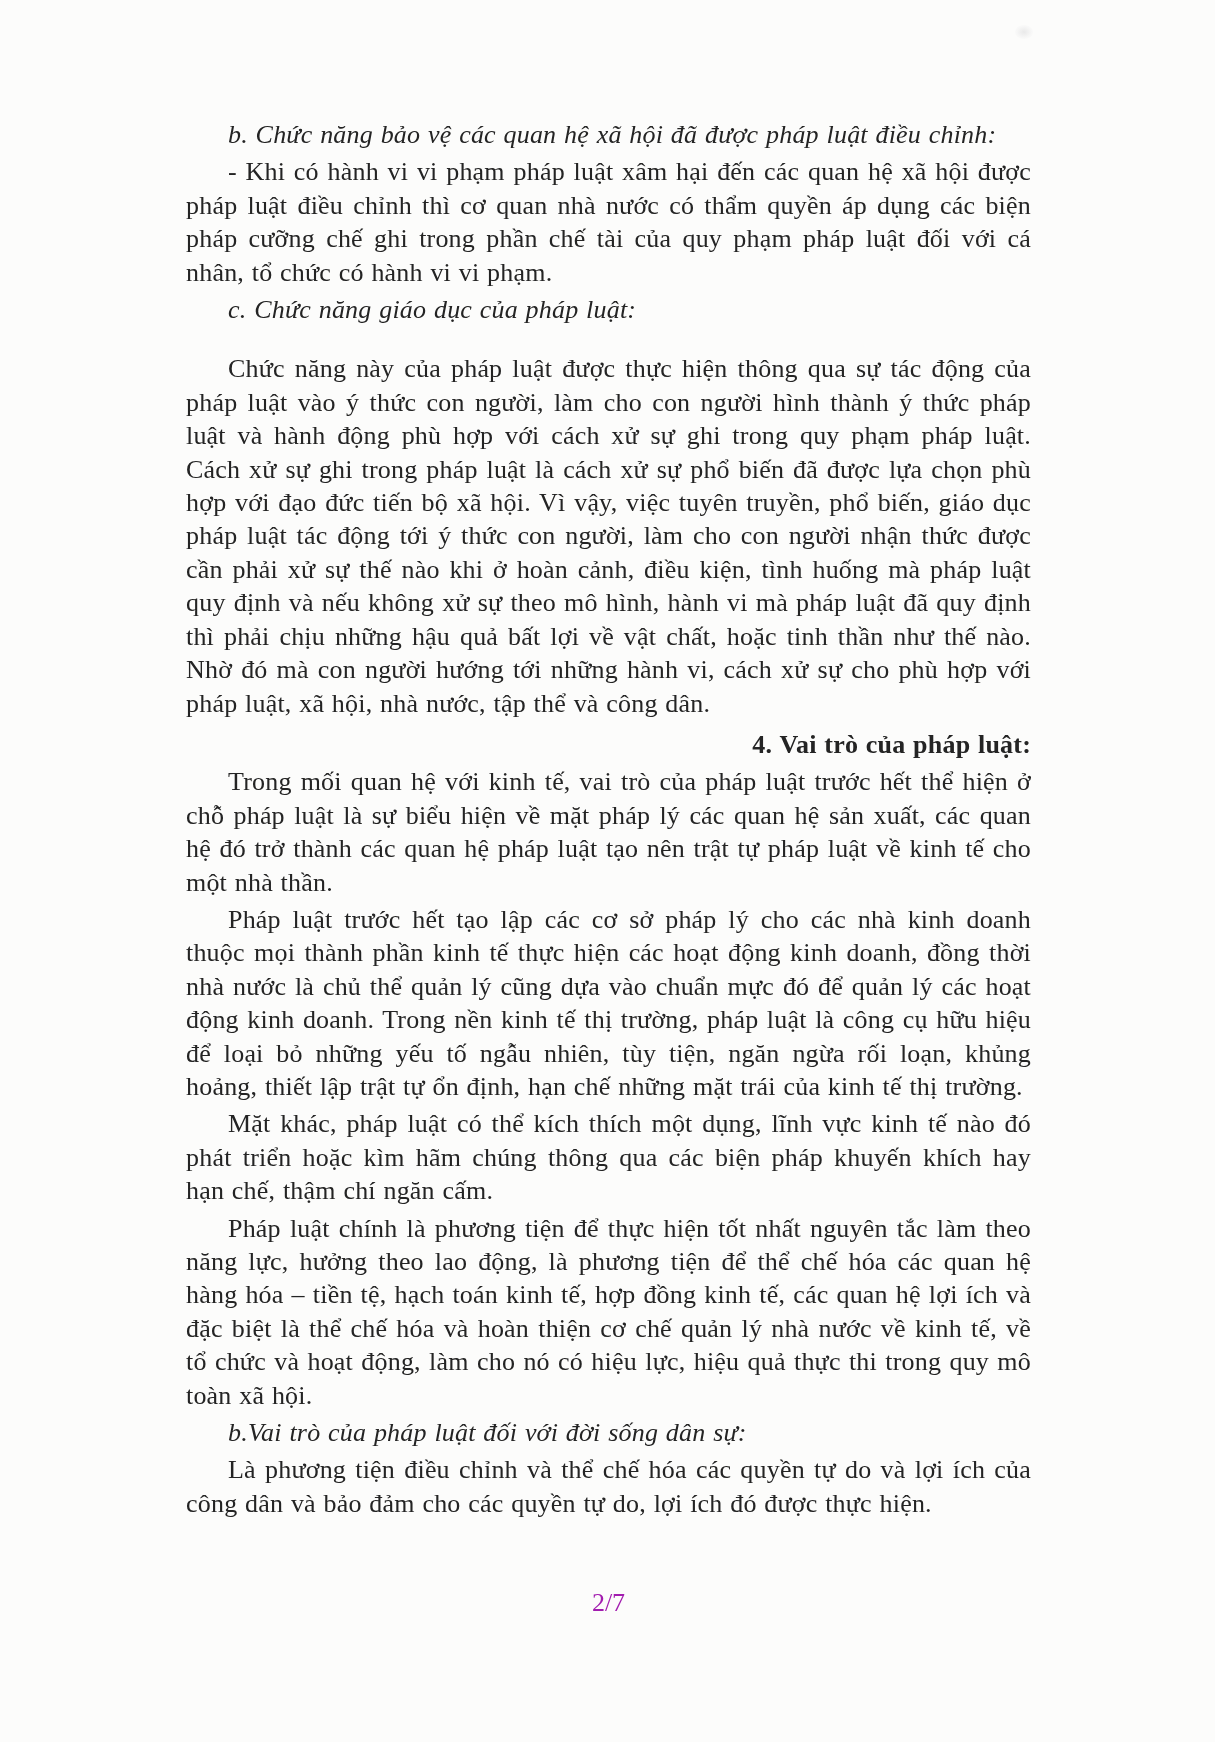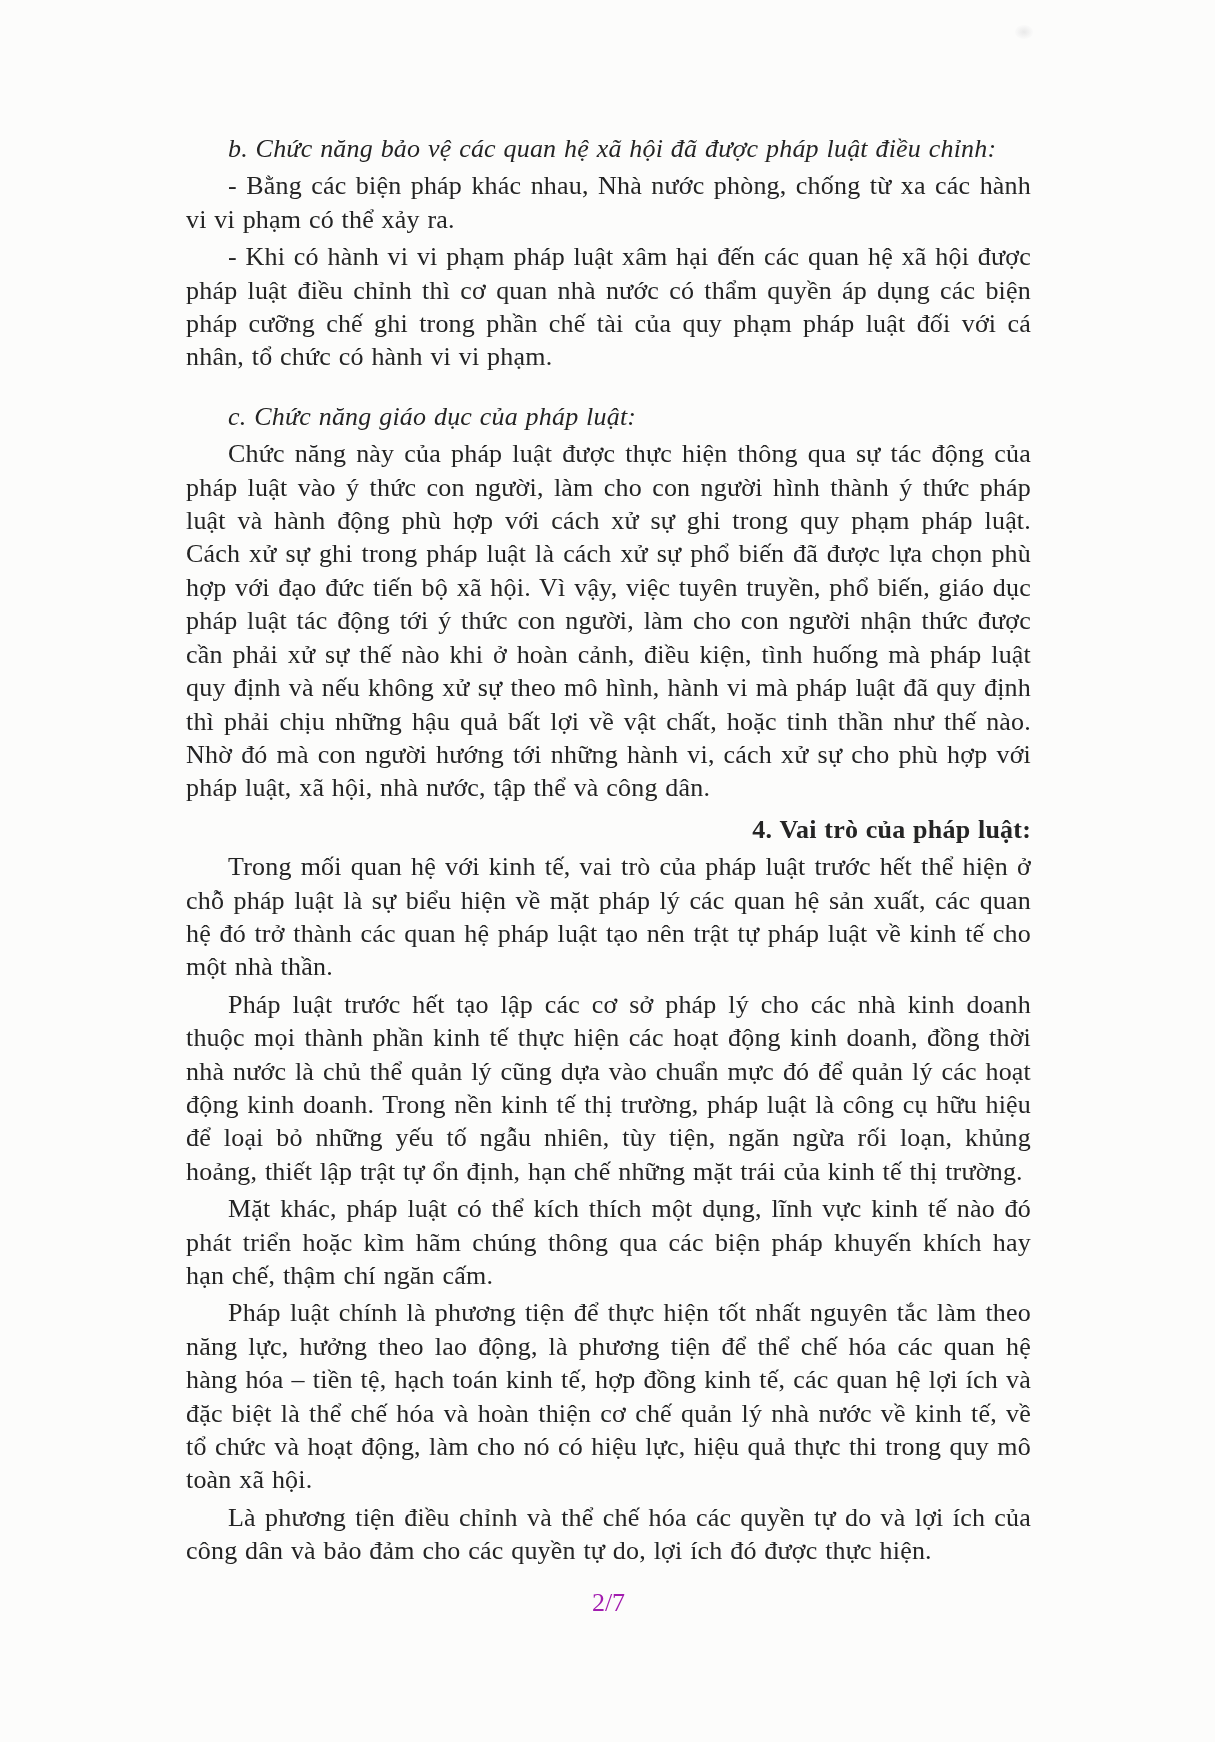--- a/index.html
+++ b/index.html
@@ -27,21 +27,21 @@
     font-size: 26px;
     line-height: 33.4px;
     text-align: justify;
     text-indent: 42px;
     letter-spacing: 0.2px;
     word-spacing: 1px;
   }
   .content p.heading-italic {
     font-style: italic;
     text-align: left;
-    margin-top: 14px;
+    margin-top: 0;
   }
   .content p.heading-bold {
     font-weight: bold;
     text-align: right;
     margin-top: 8px;
   }
   
   .content p.block:nth-child(4) {
     margin-top: 26px;
   }
@@ -65,25 +65,25 @@
     border-radius: 50%;
   }
 </style>
 </head>
 <body>
 
 <div class="page">
   <div class="scan-artifact"></div>
   <div class="content">
       <p class="block heading-italic">b. Chức năng bảo vệ các quan hệ xã hội đã được pháp luật điều chỉnh:</p>
-      <p class="block body">- Bằng các biện pháp khác nhau, Nhà nước phòng, chống từ xa các hành vi vi phạm có thể xảy ra.</p>
       <p class="block body">- Khi có hành vi vi phạm pháp luật xâm hại đến các quan hệ xã hội được pháp luật điều chỉnh thì cơ quan nhà nước có thẩm quyền áp dụng các biện pháp cưỡng chế ghi trong phần chế tài của quy phạm pháp luật đối với cá nhân, tổ chức có hành vi vi phạm.</p>
       <p class="block heading-italic">c. Chức năng giáo dục của pháp luật:</p>
       <p class="block body">Chức năng này của pháp luật được thực hiện thông qua sự tác động của pháp luật vào ý thức con người, làm cho con người hình thành ý thức pháp luật và hành động phù hợp với cách xử sự ghi trong quy phạm pháp luật. Cách xử sự ghi trong pháp luật là cách xử sự phổ biến đã được lựa chọn phù hợp với đạo đức tiến bộ xã hội. Vì vậy, việc tuyên truyền, phổ biến, giáo dục pháp luật tác động tới ý thức con người, làm cho con người nhận thức được cần phải xử sự thế nào khi ở hoàn cảnh, điều kiện, tình huống mà pháp luật quy định và nếu không xử sự theo mô hình, hành vi mà pháp luật đã quy định thì phải chịu những hậu quả bất lợi về vật chất, hoặc tinh thần như thế nào. Nhờ đó mà con người hướng tới những hành vi, cách xử sự cho phù hợp với pháp luật, xã hội, nhà nước, tập thể và công dân.</p>
       <p class="block heading-bold">4. Vai trò của pháp luật:</p>
       <p class="block body">Trong mối quan hệ với kinh tế, vai trò của pháp luật trước hết thể hiện ở chỗ pháp luật là sự biểu hiện về mặt pháp lý các quan hệ sản xuất, các quan hệ đó trở thành các quan hệ pháp luật tạo nên trật tự pháp luật về kinh tế cho một nhà thần.</p>
       <p class="block body">Pháp luật trước hết tạo lập các cơ sở pháp lý cho các nhà kinh doanh thuộc mọi thành phần kinh tế thực hiện các hoạt động kinh doanh, đồng thời nhà nước là chủ thể quản lý cũng dựa vào chuẩn mực đó để quản lý các hoạt động kinh doanh. Trong nền kinh tế thị trường, pháp luật là công cụ hữu hiệu để loại bỏ những yếu tố ngẫu nhiên, tùy tiện, ngăn ngừa rối loạn, khủng hoảng, thiết lập trật tự ổn định, hạn chế những mặt trái của kinh tế thị trường.</p>
       <p class="block body">Mặt khác, pháp luật có thể kích thích một dụng, lĩnh vực kinh tế nào đó phát triển hoặc kìm hãm chúng thông qua các biện pháp khuyến khích hay hạn chế, thậm chí ngăn cấm.</p>
       <p class="block body">Pháp luật chính là phương tiện để thực hiện tốt nhất nguyên tắc làm theo năng lực, hưởng theo lao động, là phương tiện để thể chế hóa các quan hệ hàng hóa – tiền tệ, hạch toán kinh tế, hợp đồng kinh tế, các quan hệ lợi ích và đặc biệt là thể chế hóa và hoàn thiện cơ chế quản lý nhà nước về kinh tế, về tổ chức và hoạt động, làm cho nó có hiệu lực, hiệu quả thực thi trong quy mô toàn xã hội.</p>
+      <p class="block heading-italic">b.Vai trò của pháp luật đối với đời sống dân sự:</p>
       <p class="block body">Là phương tiện điều chỉnh và thể chế hóa các quyền tự do và lợi ích của công dân và bảo đảm cho các quyền tự do, lợi ích đó được thực hiện.</p>
     </div>
   <div class="page-number">2/7</div>
 </div>
 
 </body></html>

